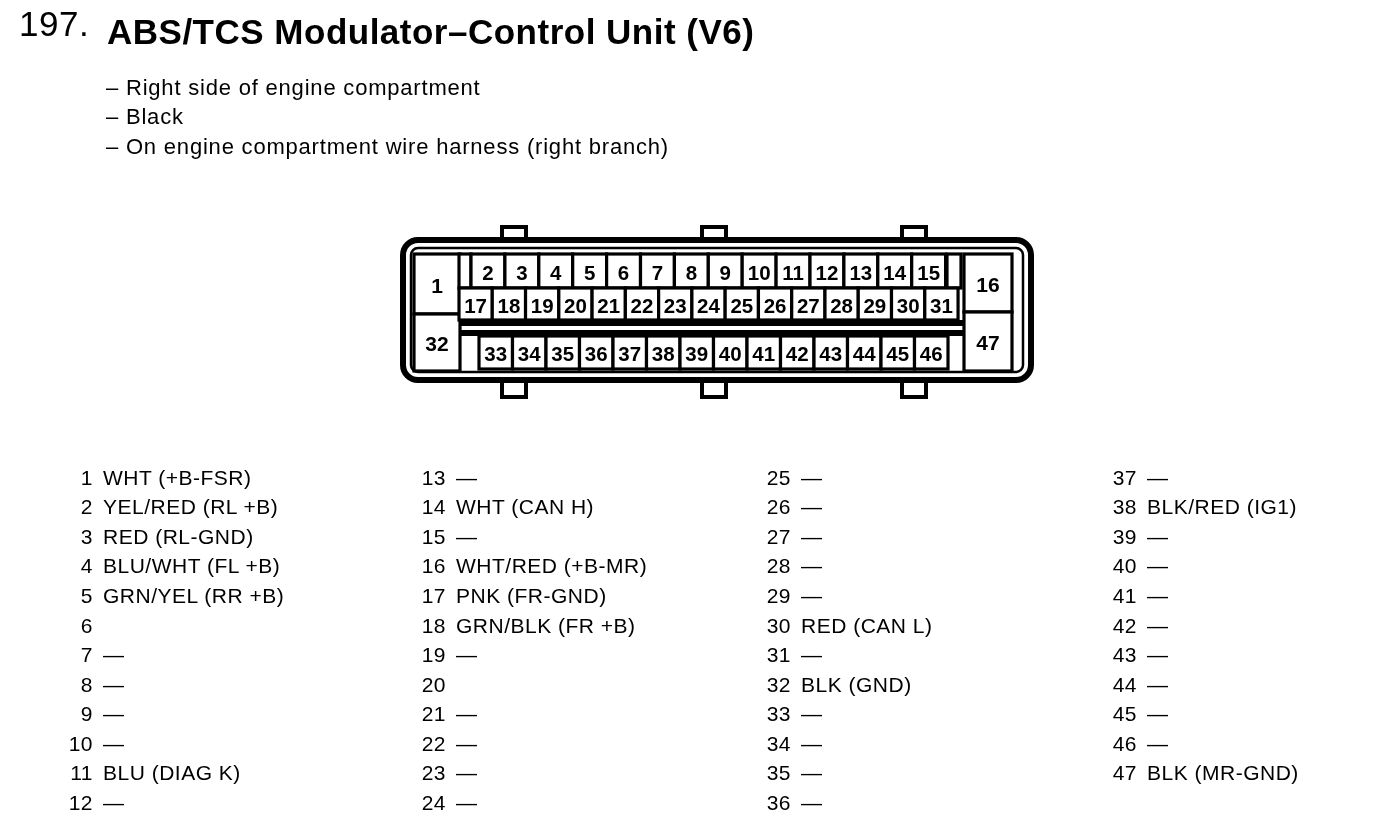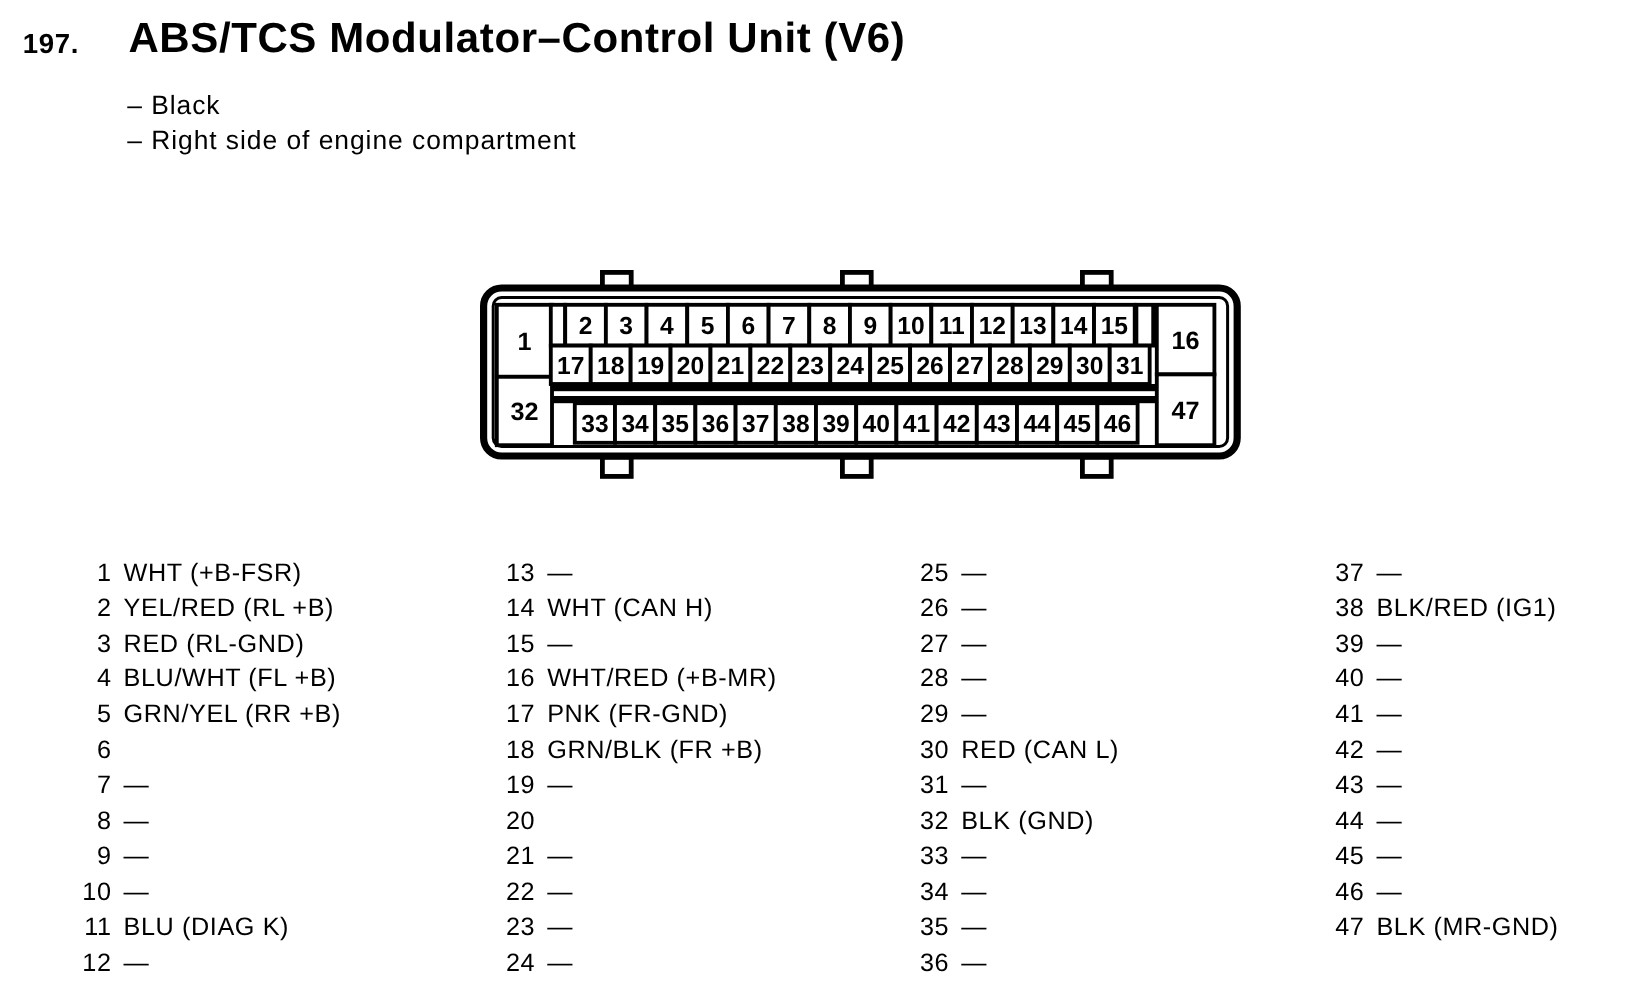--- a/index.html
+++ b/index.html
@@ -5,22 +5,22 @@
   html, body { margin: 0; padding: 0; }
   body {
     width: 1376px; height: 834px;
     position: relative;
     background: #ffffff;
     color: #000000;
     font-family: "Liberation Sans", sans-serif;
     overflow: hidden;
   }
   .fig-num {
-    position: absolute; left: 19px; top: 16px;
-    font-size: 23px; font-weight: bold; letter-spacing: 0.5px;
+    position: absolute; left: 19px; top: 4px;
+    font-size: 35px; font-weight: normal; letter-spacing: 0.5px;
     line-height: 40px; white-space: nowrap;
   }
   .fig-title {
     position: absolute; left: 103px; top: 8px; margin: 4px;
     font-size: 35px; font-weight: bold; letter-spacing: 0.5px;
     line-height: 40px; white-space: nowrap;
   }
   .notes {
     position: absolute; left: 106px; top: 73px;
     font-size: 22px; letter-spacing: 0.8px; line-height: 29.4px;
@@ -46,22 +46,23 @@
   .pin-num { width: 40px; text-align: right; flex: none; }
   .pin-desc { margin-left: 10px; }
 </style>
 </head>
 <body>
 
 <div class="page">
   <span class="fig-num">197.</span>
   <h1 class="fig-title">ABS/TCS Modulator–Control Unit (V6)</h1>
   <div class="notes" id="notes">
+      <div class="note-line">– Right side of engine compartment</div>
       <div class="note-line">– Black</div>
-      <div class="note-line">– Right side of engine compartment</div>
+      <div class="note-line">– On engine compartment wire harness (right branch)</div>
     </div>
   <div id="connector">
       <svg viewBox="0 0 640 180" width="640" height="180">
         <rect x="104" y="3" width="24" height="16" fill="#fff" stroke="#000" stroke-width="4"></rect>
         <rect x="104" y="157" width="24" height="16" fill="#fff" stroke="#000" stroke-width="4"></rect>
         <rect x="304" y="3" width="24" height="16" fill="#fff" stroke="#000" stroke-width="4"></rect>
         <rect x="304" y="157" width="24" height="16" fill="#fff" stroke="#000" stroke-width="4"></rect>
         <rect x="504" y="3" width="24" height="16" fill="#fff" stroke="#000" stroke-width="4"></rect>
         <rect x="504" y="157" width="24" height="16" fill="#fff" stroke="#000" stroke-width="4"></rect>
         <rect x="5" y="16" width="628" height="140" rx="15" fill="#fff" stroke="#000" stroke-width="6"></rect>

